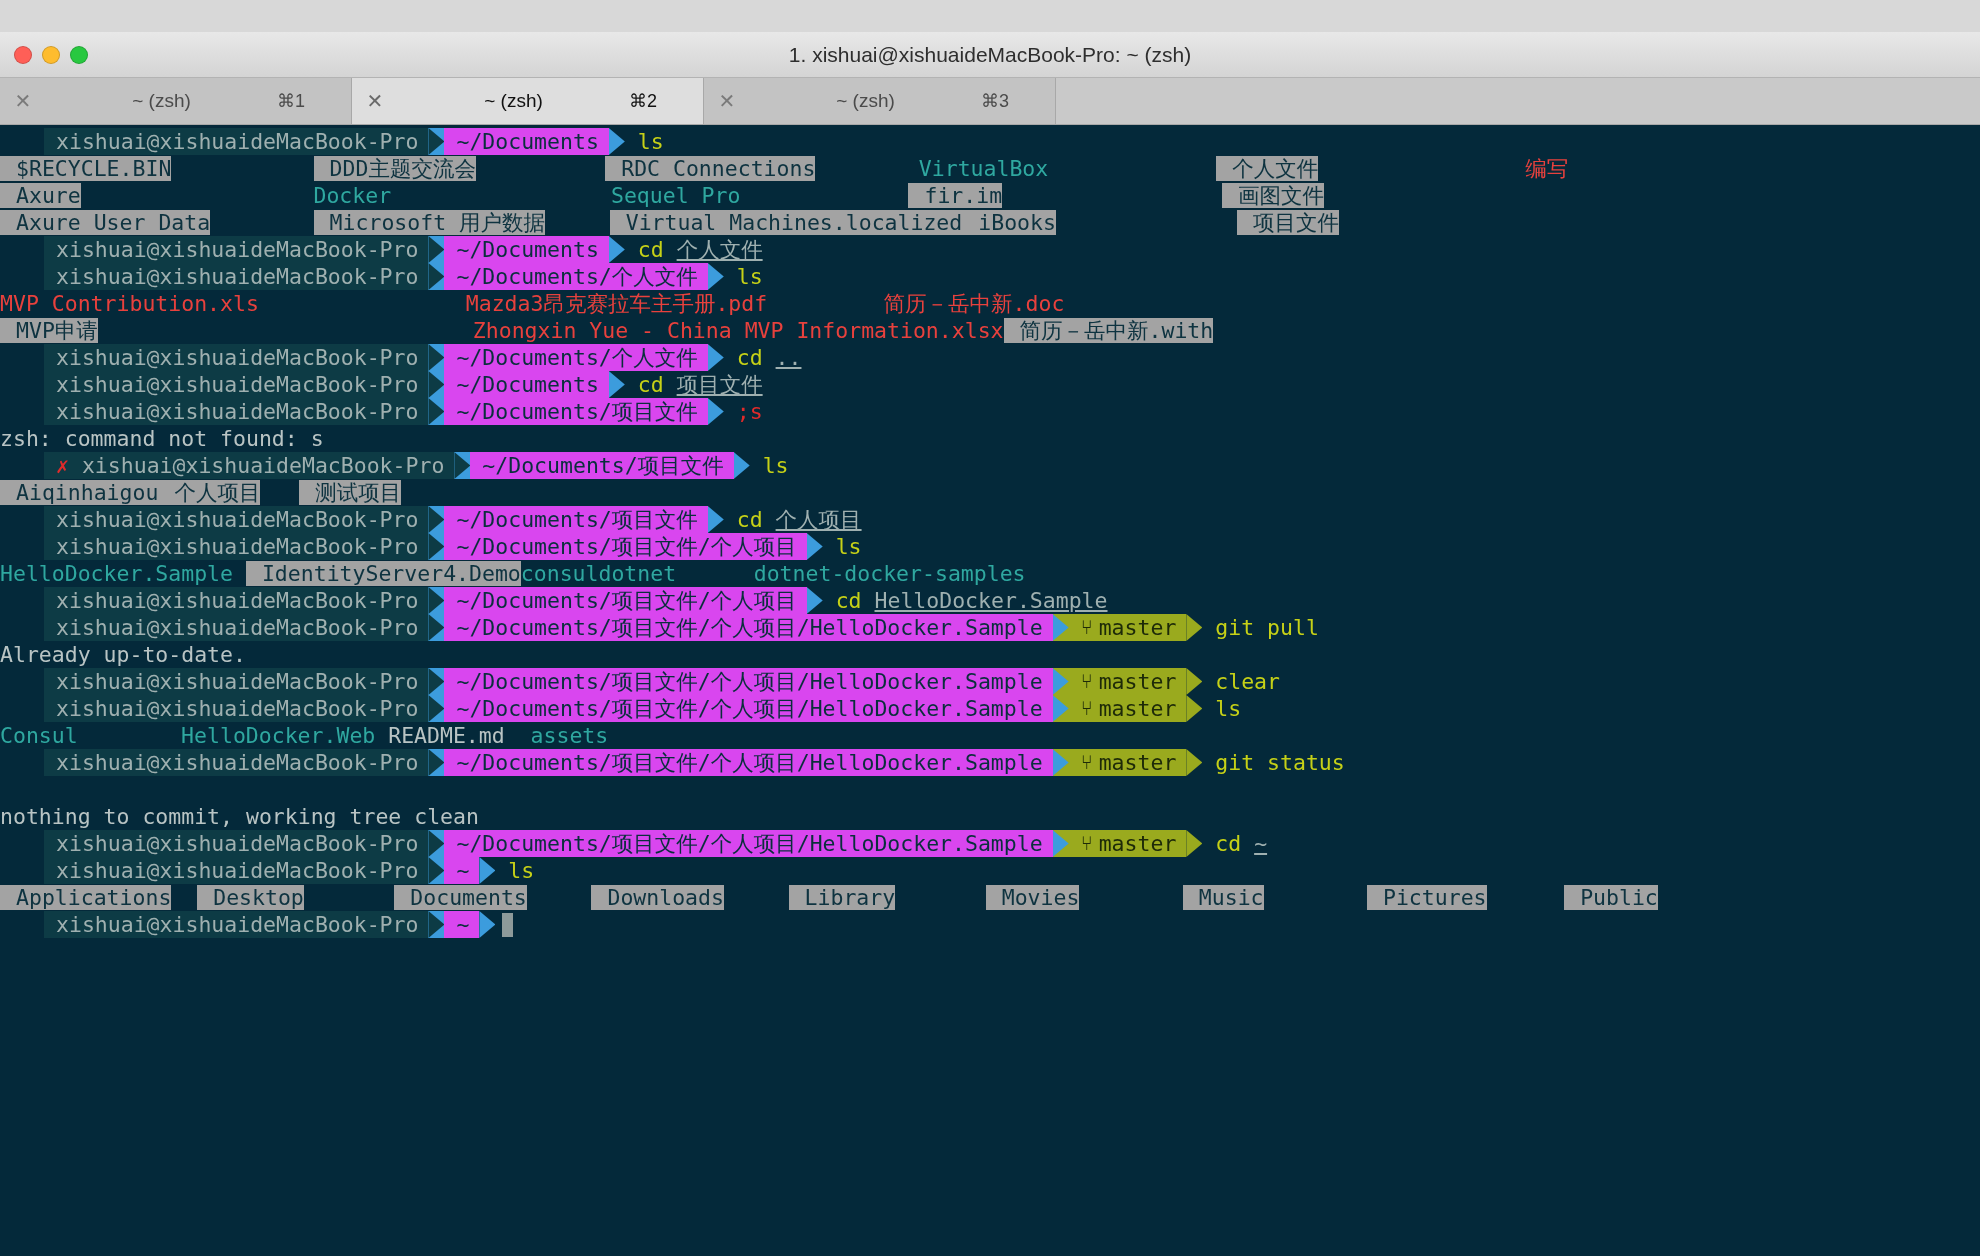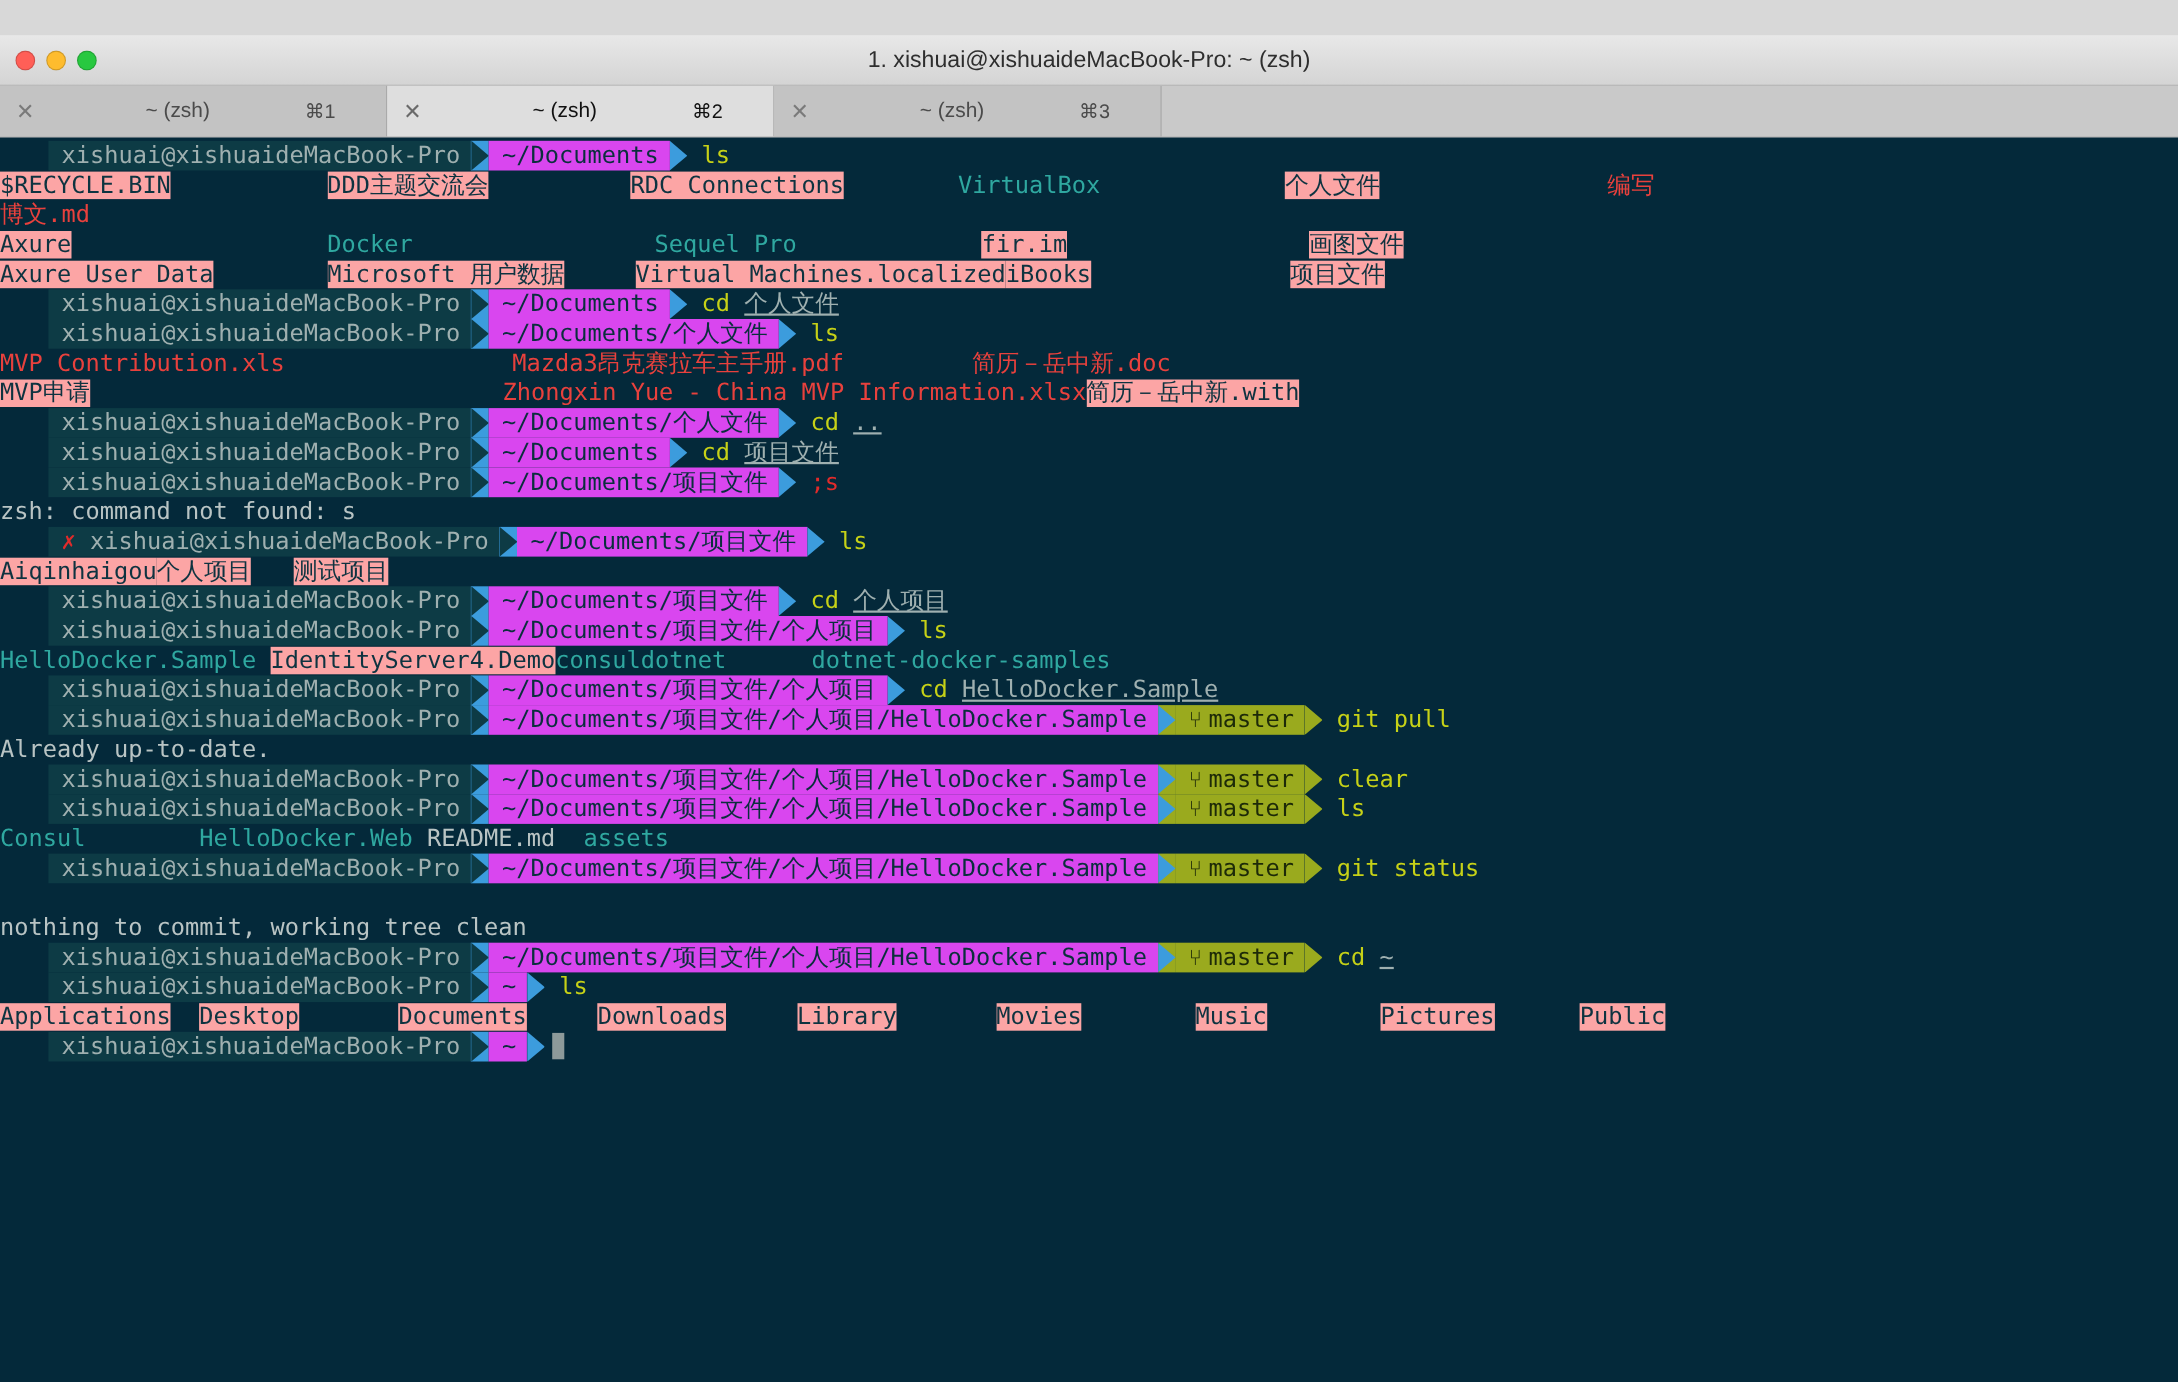--- a/index.html
+++ b/index.html
@@ -82,21 +82,21 @@
   
   .sep { width: 16px; height: 27px; display: inline-block; position: relative; }
   .sep i { position: absolute; inset: 0; display: block; }
   .sep .fg { clip-path: polygon(0 0, 0 100%, 100% 50%); }
 
   .cmd { color: #c6d117; }
   .cmd-arg { color: #9fb0b0; text-decoration: underline; }
   .cmd-red { color: #e02b2b; }
   .xmark { color: #e02b2b; font-weight: bold; }
   .out { color: #b9c4c4; }
-  .dir-hl { background: #fca5a5; color: #0e3340; }
+  .dir-hl { background: #a3a3a3; color: #0e3340; padding-left: 16px; }
   .red-txt { color: #e8413d; }
   .teal { color: #2fa8a0; }
   .plain { color: #b9c4c4; }
   .branch-icon { font-size: 20px; padding-right: 6px; display:inline-block; }
 
   .cursor {
     display: inline-block; width: 11px; height: 24px;
     background: #8d9a9a; vertical-align: -5px; margin-left: 7px;
   }
   .pad { display: inline-block; }
@@ -130,21 +130,20 @@
       <span class="tab-close">✕</span>
       <span class="tab-title">~ (zsh)</span>
       <span class="tab-key">⌘3</span>
     </div>
     <div class="tab-filler"></div>
   </div>
 
   <div class="term" id="term">
       <div class="line"><span class="pl"><span class="seg host"><span>xishuai@xishuaideMacBook-Pro</span></span><span class="sep" style="background:#3c9cdd"><i class="fg" style="background:#0d3b45"></i></span><span class="seg path">~/Documents</span><span class="sep" style="background:transparent"><i class="fg" style="background:#3c9cdd"></i></span></span> <span class="cmd">ls</span></div>
       <div class="line"><span class="dir-hl">$RECYCLE.BIN</span><span class="pad" style="width:142.23px"></span><span class="dir-hl">DDD主题交流会</span><span class="pad" style="width:129.3px"></span><span class="dir-hl">RDC Connections</span><span class="pad" style="width:103.44px"></span><span class="teal">VirtualBox</span><span class="pad" style="width:168.09px"></span><span class="dir-hl">个人文件</span><span class="pad" style="width:206.88px"></span><span class="red-txt">编写</span></div>
-      <div class="line"><span class="red-txt">博文.md</span></div>
       <div class="line"><span class="dir-hl">Axure</span><span class="pad" style="width:232.74px"></span><span class="teal">Docker</span><span class="pad" style="width:219.81px"></span><span class="teal">Sequel Pro</span><span class="pad" style="width:168.09px"></span><span class="dir-hl">fir.im</span><span class="pad" style="width:219.81px"></span><span class="dir-hl">画图文件</span></div>
       <div class="line"><span class="dir-hl">Axure User Data</span><span class="pad" style="width:103.44px"></span><span class="dir-hl">Microsoft 用户数据</span><span class="pad" style="width:64.65px"></span><span class="dir-hl">Virtual Machines.localized</span><span class="dir-hl">iBooks</span><span class="pad" style="width:181.01999999999998px"></span><span class="dir-hl">项目文件</span></div>
       <div class="line"><span class="pl"><span class="seg host"><span>xishuai@xishuaideMacBook-Pro</span></span><span class="sep" style="background:#3c9cdd"><i class="fg" style="background:#0d3b45"></i></span><span class="seg path">~/Documents</span><span class="sep" style="background:transparent"><i class="fg" style="background:#3c9cdd"></i></span></span> <span class="cmd">cd</span> <span class="cmd-arg">个人文件</span></div>
       <div class="line"><span class="pl"><span class="seg host"><span>xishuai@xishuaideMacBook-Pro</span></span><span class="sep" style="background:#3c9cdd"><i class="fg" style="background:#0d3b45"></i></span><span class="seg path">~/Documents/个人文件</span><span class="sep" style="background:transparent"><i class="fg" style="background:#3c9cdd"></i></span></span> <span class="cmd">ls</span></div>
       <div class="line"><span class="red-txt">MVP Contribution.xls</span><span class="pad" style="width:206.88px"></span><span class="red-txt">Mazda3昂克赛拉车主手册.pdf</span><span class="pad" style="width:116.37px"></span><span class="red-txt">简历－岳中新.doc</span></div>
       <div class="line"><span class="dir-hl">MVP申请</span><span class="pad" style="width:374.96999999999997px"></span><span class="red-txt">Zhongxin Yue - China MVP Information.xlsx</span><span class="dir-hl">简历－岳中新.with</span></div>
       <div class="line"><span class="pl"><span class="seg host"><span>xishuai@xishuaideMacBook-Pro</span></span><span class="sep" style="background:#3c9cdd"><i class="fg" style="background:#0d3b45"></i></span><span class="seg path">~/Documents/个人文件</span><span class="sep" style="background:transparent"><i class="fg" style="background:#3c9cdd"></i></span></span> <span class="cmd">cd</span> <span class="cmd-arg">..</span></div>
       <div class="line"><span class="pl"><span class="seg host"><span>xishuai@xishuaideMacBook-Pro</span></span><span class="sep" style="background:#3c9cdd"><i class="fg" style="background:#0d3b45"></i></span><span class="seg path">~/Documents</span><span class="sep" style="background:transparent"><i class="fg" style="background:#3c9cdd"></i></span></span> <span class="cmd">cd</span> <span class="cmd-arg">项目文件</span></div>
       <div class="line"><span class="pl"><span class="seg host"><span>xishuai@xishuaideMacBook-Pro</span></span><span class="sep" style="background:#3c9cdd"><i class="fg" style="background:#0d3b45"></i></span><span class="seg path">~/Documents/项目文件</span><span class="sep" style="background:transparent"><i class="fg" style="background:#3c9cdd"></i></span></span> <span class="cmd-red">;s</span></div>
       <div class="line"><span class="out">zsh: command not found: s</span></div>

